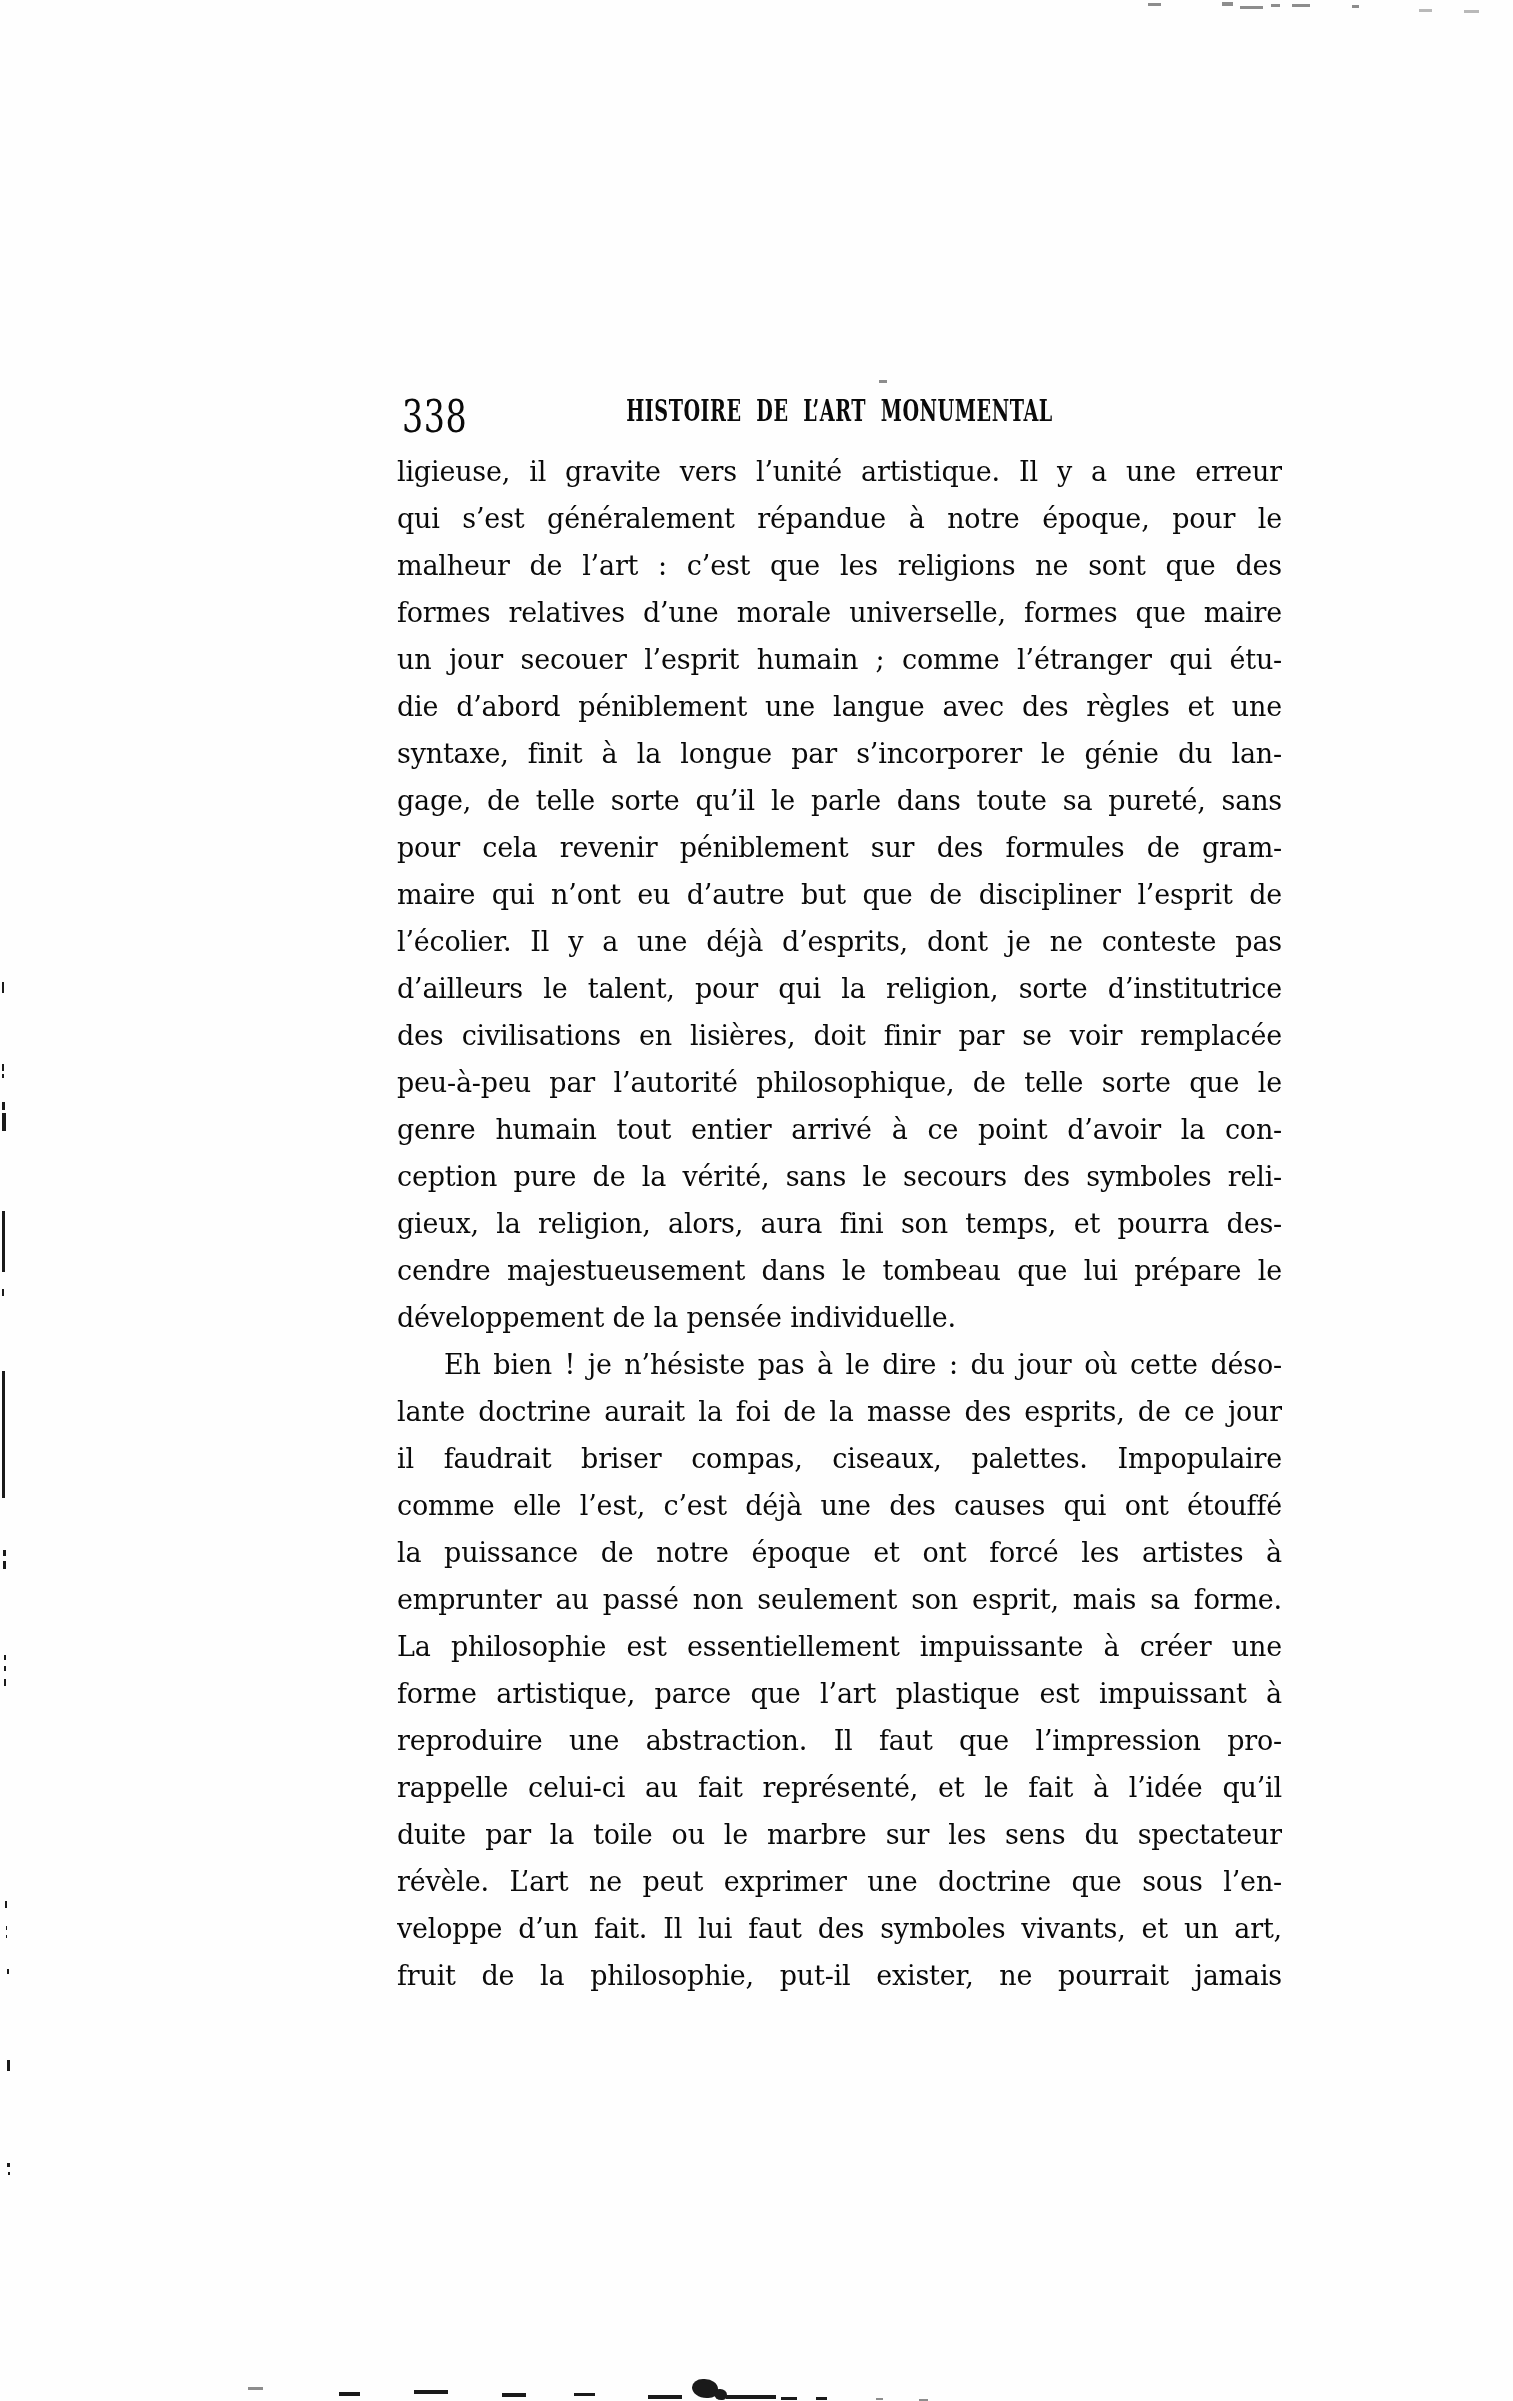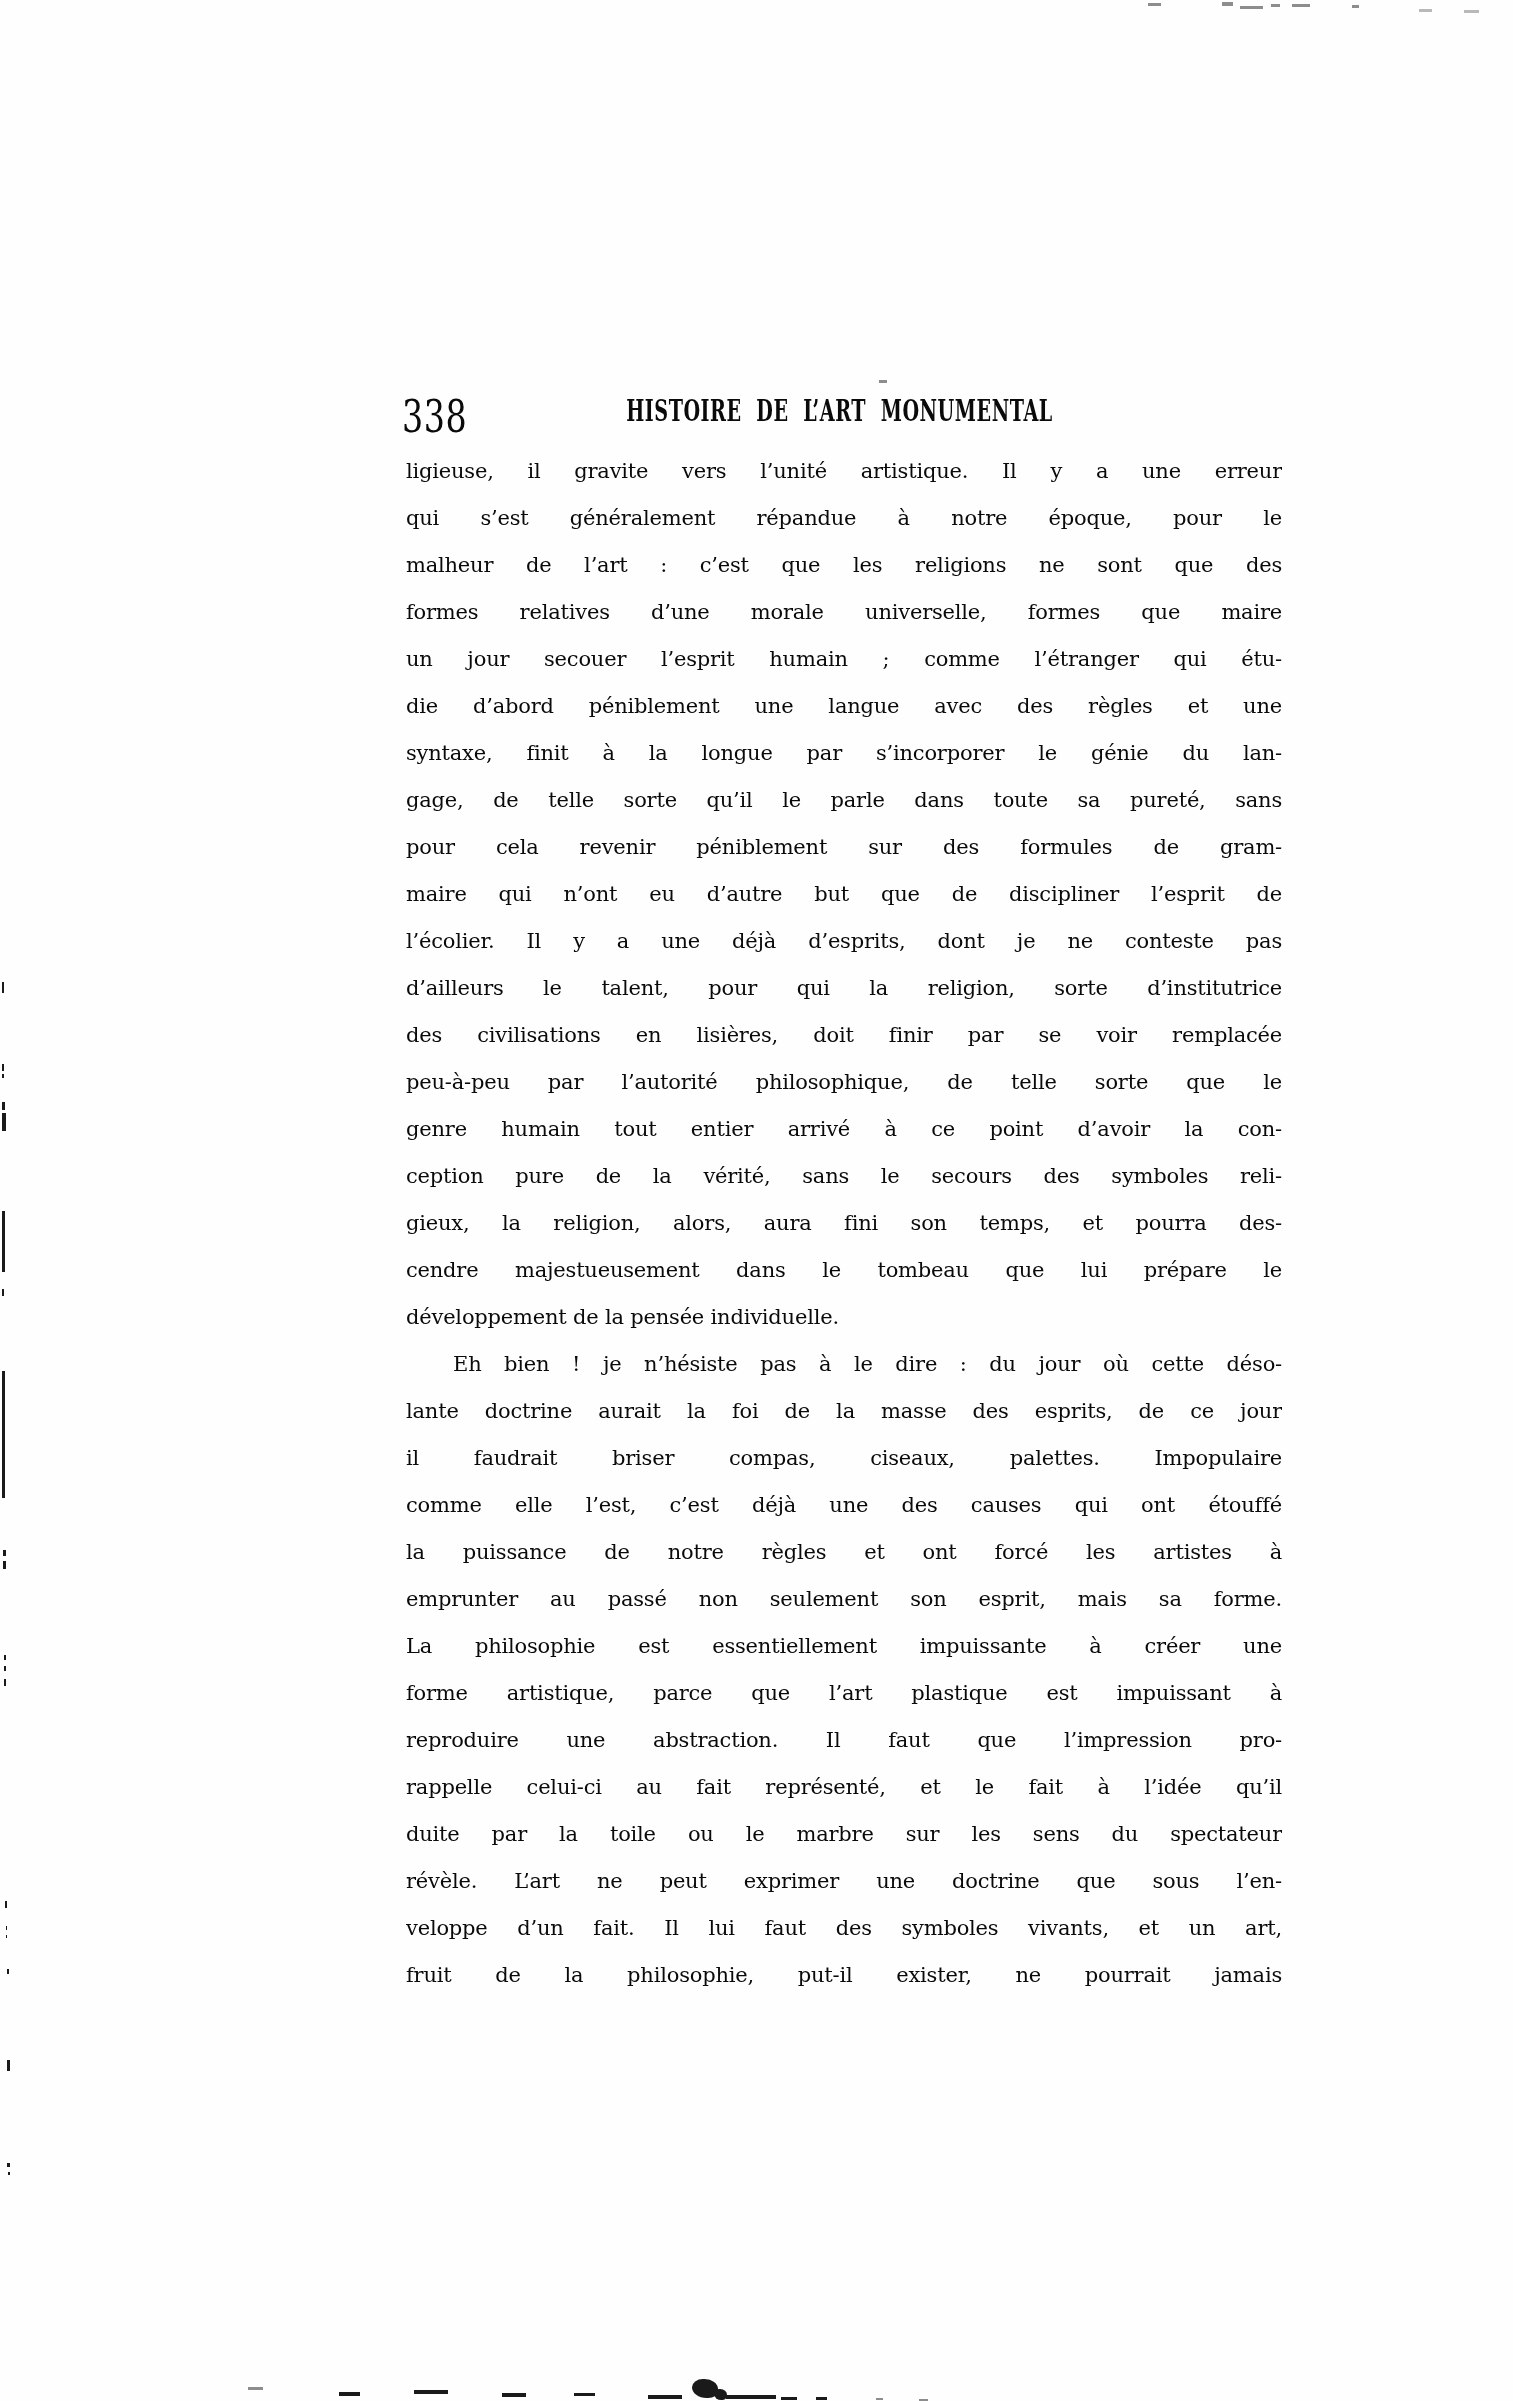--- a/index.html
+++ b/index.html
@@ -51,28 +51,27 @@
   }
   
   .text-block {
     position: absolute;
     left: 397px;
     top: 448px;
     width: 885px;
   }
   .paragraph { margin: 0; padding: 0; }
   .line {
-    font-size: 21px;
+    font-size: 27px;
     line-height: 47px;
     height: 47px;
     overflow: hidden;
     text-align: justify;
     letter-spacing: -0.2px;
     white-space: normal;
-    margin-left: 9px;
   }
   
   .line::after {
     content: "";
     display: inline-block;
     width: 100%;
   }
   
   .paragraph.ends .line:last-child::after { width: 0; }
   
@@ -117,21 +116,21 @@
         <div class="line">ception pure de la vérité, sans le secours des symboles reli-</div>
         <div class="line">gieux, la religion, alors, aura fini son temps, et pourra des-</div>
         <div class="line">cendre majestueusement dans le tombeau que lui prépare le</div>
         <div class="line">développement de la pensée individuelle.</div>
       </div>
     <div class="paragraph indent-first">
         <div class="line">Eh bien ! je n’hésiste pas à le dire : du jour où cette déso-</div>
         <div class="line">lante doctrine aurait la foi de la masse des esprits, de ce jour</div>
         <div class="line">il faudrait briser compas, ciseaux, palettes. Impopulaire</div>
         <div class="line">comme elle l’est, c’est déjà une des causes qui ont étouffé</div>
-        <div class="line">la puissance de notre règles et ont forcé les artistes à</div>
+        <div class="line">la puissance de notre époque et ont forcé les artistes à</div>
         <div class="line">emprunter au passé non seulement son esprit, mais sa forme.</div>
         <div class="line">La philosophie est essentiellement impuissante à créer une</div>
         <div class="line">forme artistique, parce que l’art plastique est impuissant à</div>
         <div class="line">reproduire une abstraction. Il faut que l’impression pro-</div>
         <div class="line">rappelle celui-ci au fait représenté, et le fait à l’idée qu’il</div>
         <div class="line">duite par la toile ou le marbre sur les sens du spectateur</div>
         <div class="line">révèle. L’art ne peut exprimer une doctrine que sous l’en-</div>
         <div class="line">veloppe d’un fait. Il lui faut des symboles vivants, et un art,</div>
         <div class="line">fruit de la philosophie, put-il exister, ne pourrait jamais</div>
       </div>

